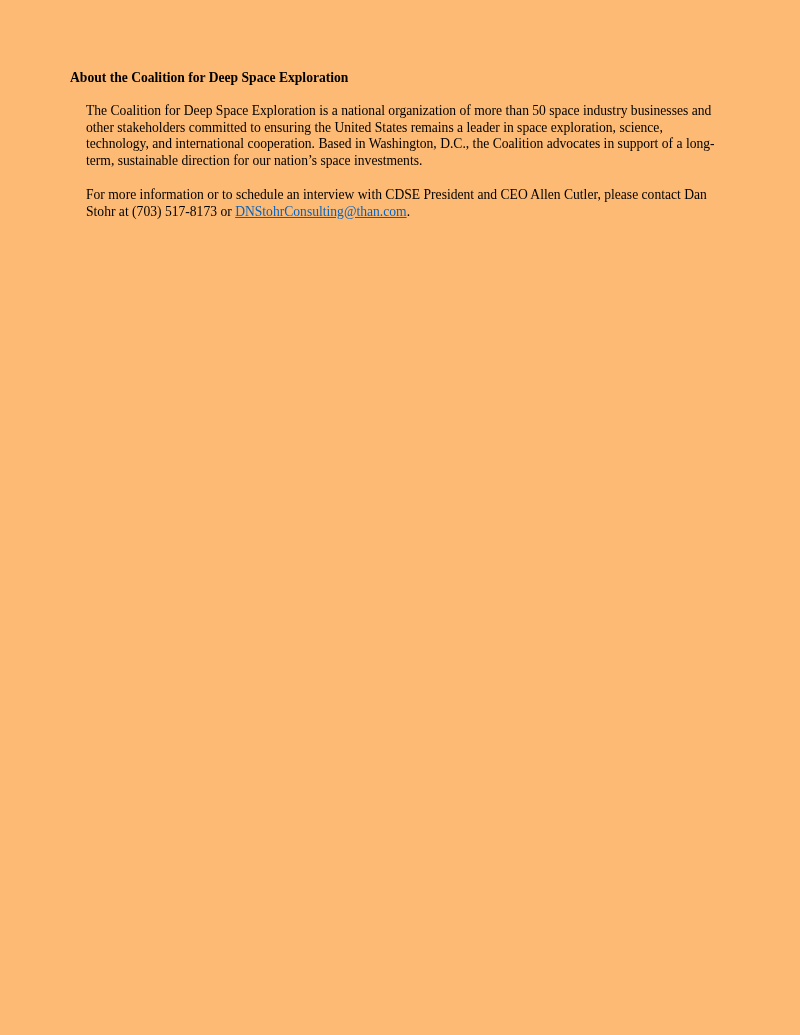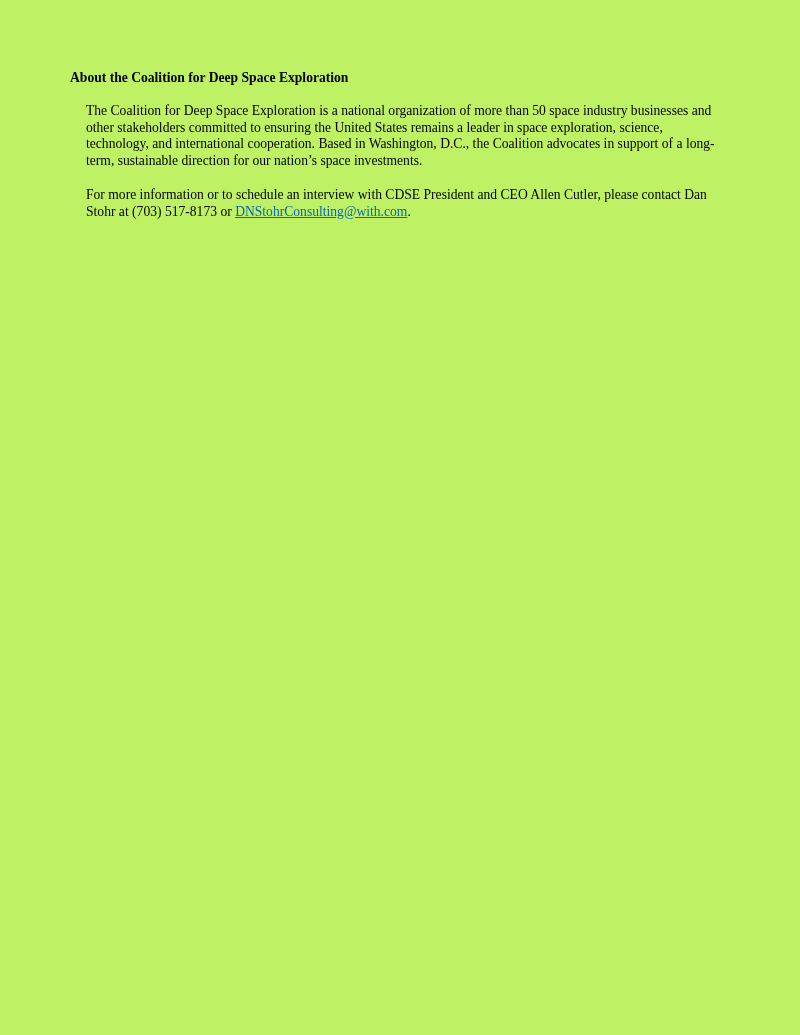--- a/index.html
+++ b/index.html
@@ -14,21 +14,21 @@
   }
   .page {
     box-sizing: border-box;
     width: 800px;
     height: 1035px;
     padding: 70px 68px 0 70px;
     font-family: "Liberation Serif", "DejaVu Serif", serif;
     font-size: 13.6px;
     line-height: 16.8px;
     color: #000000;
-    background: #bef264;
+    background: #fdba74;
   }
   .heading {
     font-weight: bold;
     margin: 0;
     font-size: 13.6px;
     line-height: 16.8px;
   }
   p.para {
     margin: 16px;
   }
@@ -43,15 +43,15 @@
 </style>
 </head>
 <body>
 
 <div class="page">
 
   <h1 class="heading">About the Coalition for Deep Space Exploration</h1>
 
   <p class="para">The Coalition for Deep Space Exploration is a national organization of more than 50 space industry businesses and other stakeholders committed to ensuring the United States remains a leader in space exploration, science, technology, and international cooperation. Based in Washington, D.C., the Coalition advocates in support of a long-term, sustainable direction for our nation’s space investments.</p>
 
-  <p class="para"><span>For more information or to schedule an interview with CDSE President and CEO Allen Cutler, please contact Dan Stohr at (703) 517-8173 or </span><a class="email-link" style="color: rgb(5, 99, 193);">DNStohrConsulting@with.com</a><span>.</span></p>
+  <p class="para"><span>For more information or to schedule an interview with CDSE President and CEO Allen Cutler, please contact Dan Stohr at (703) 517-8173 or </span><a class="email-link" style="color: rgb(5, 99, 193);">DNStohrConsulting@than.com</a><span>.</span></p>
 
 </div>
 
 </body></html>

